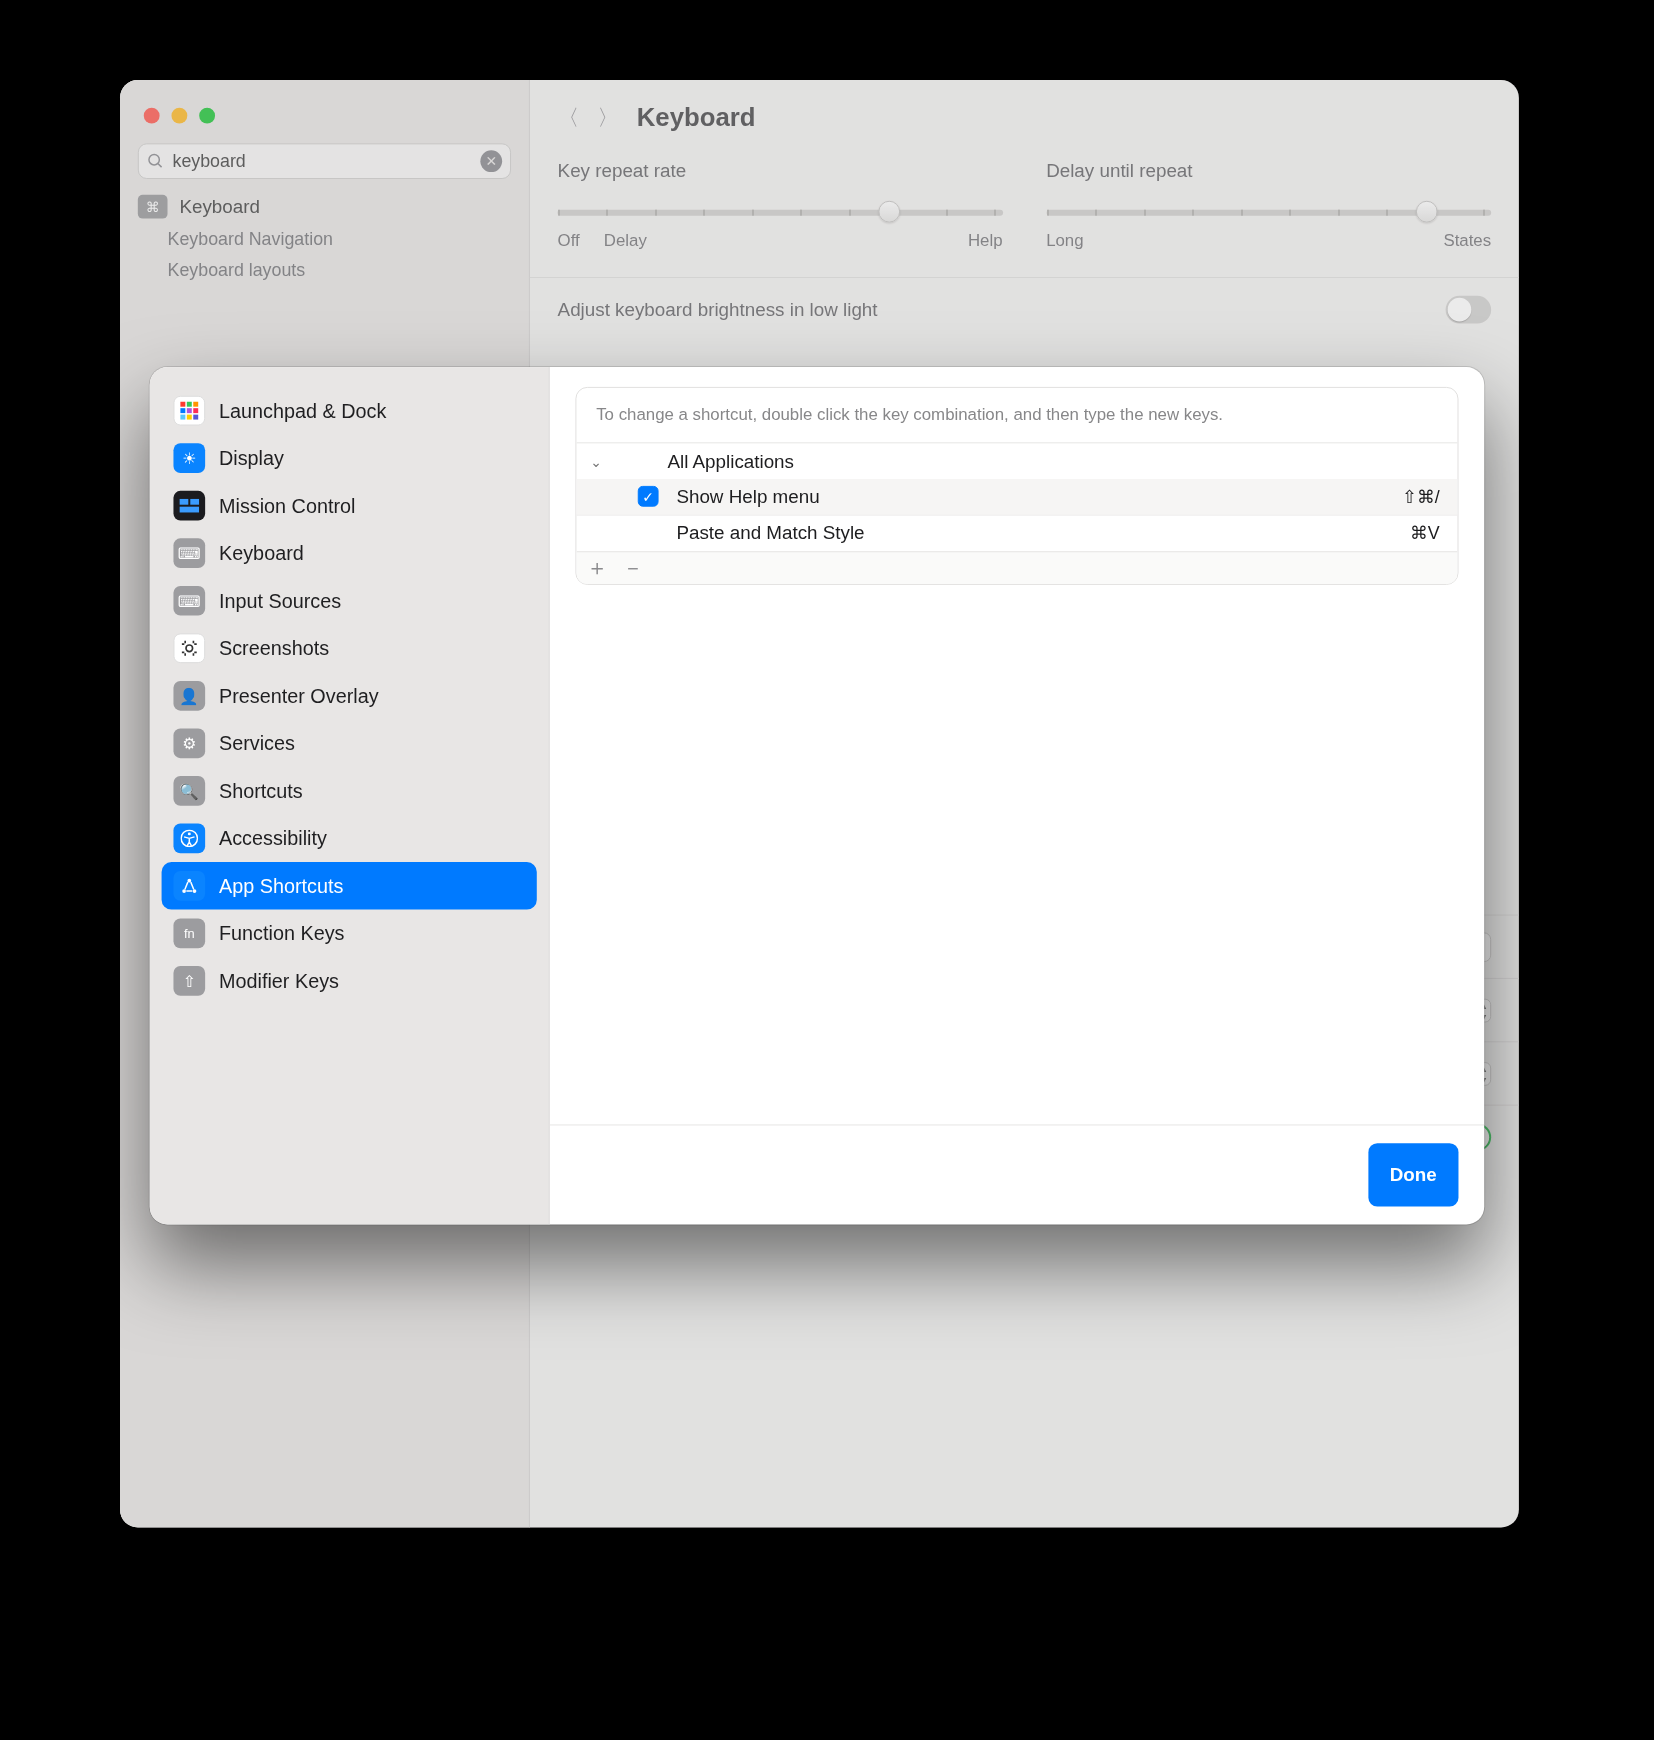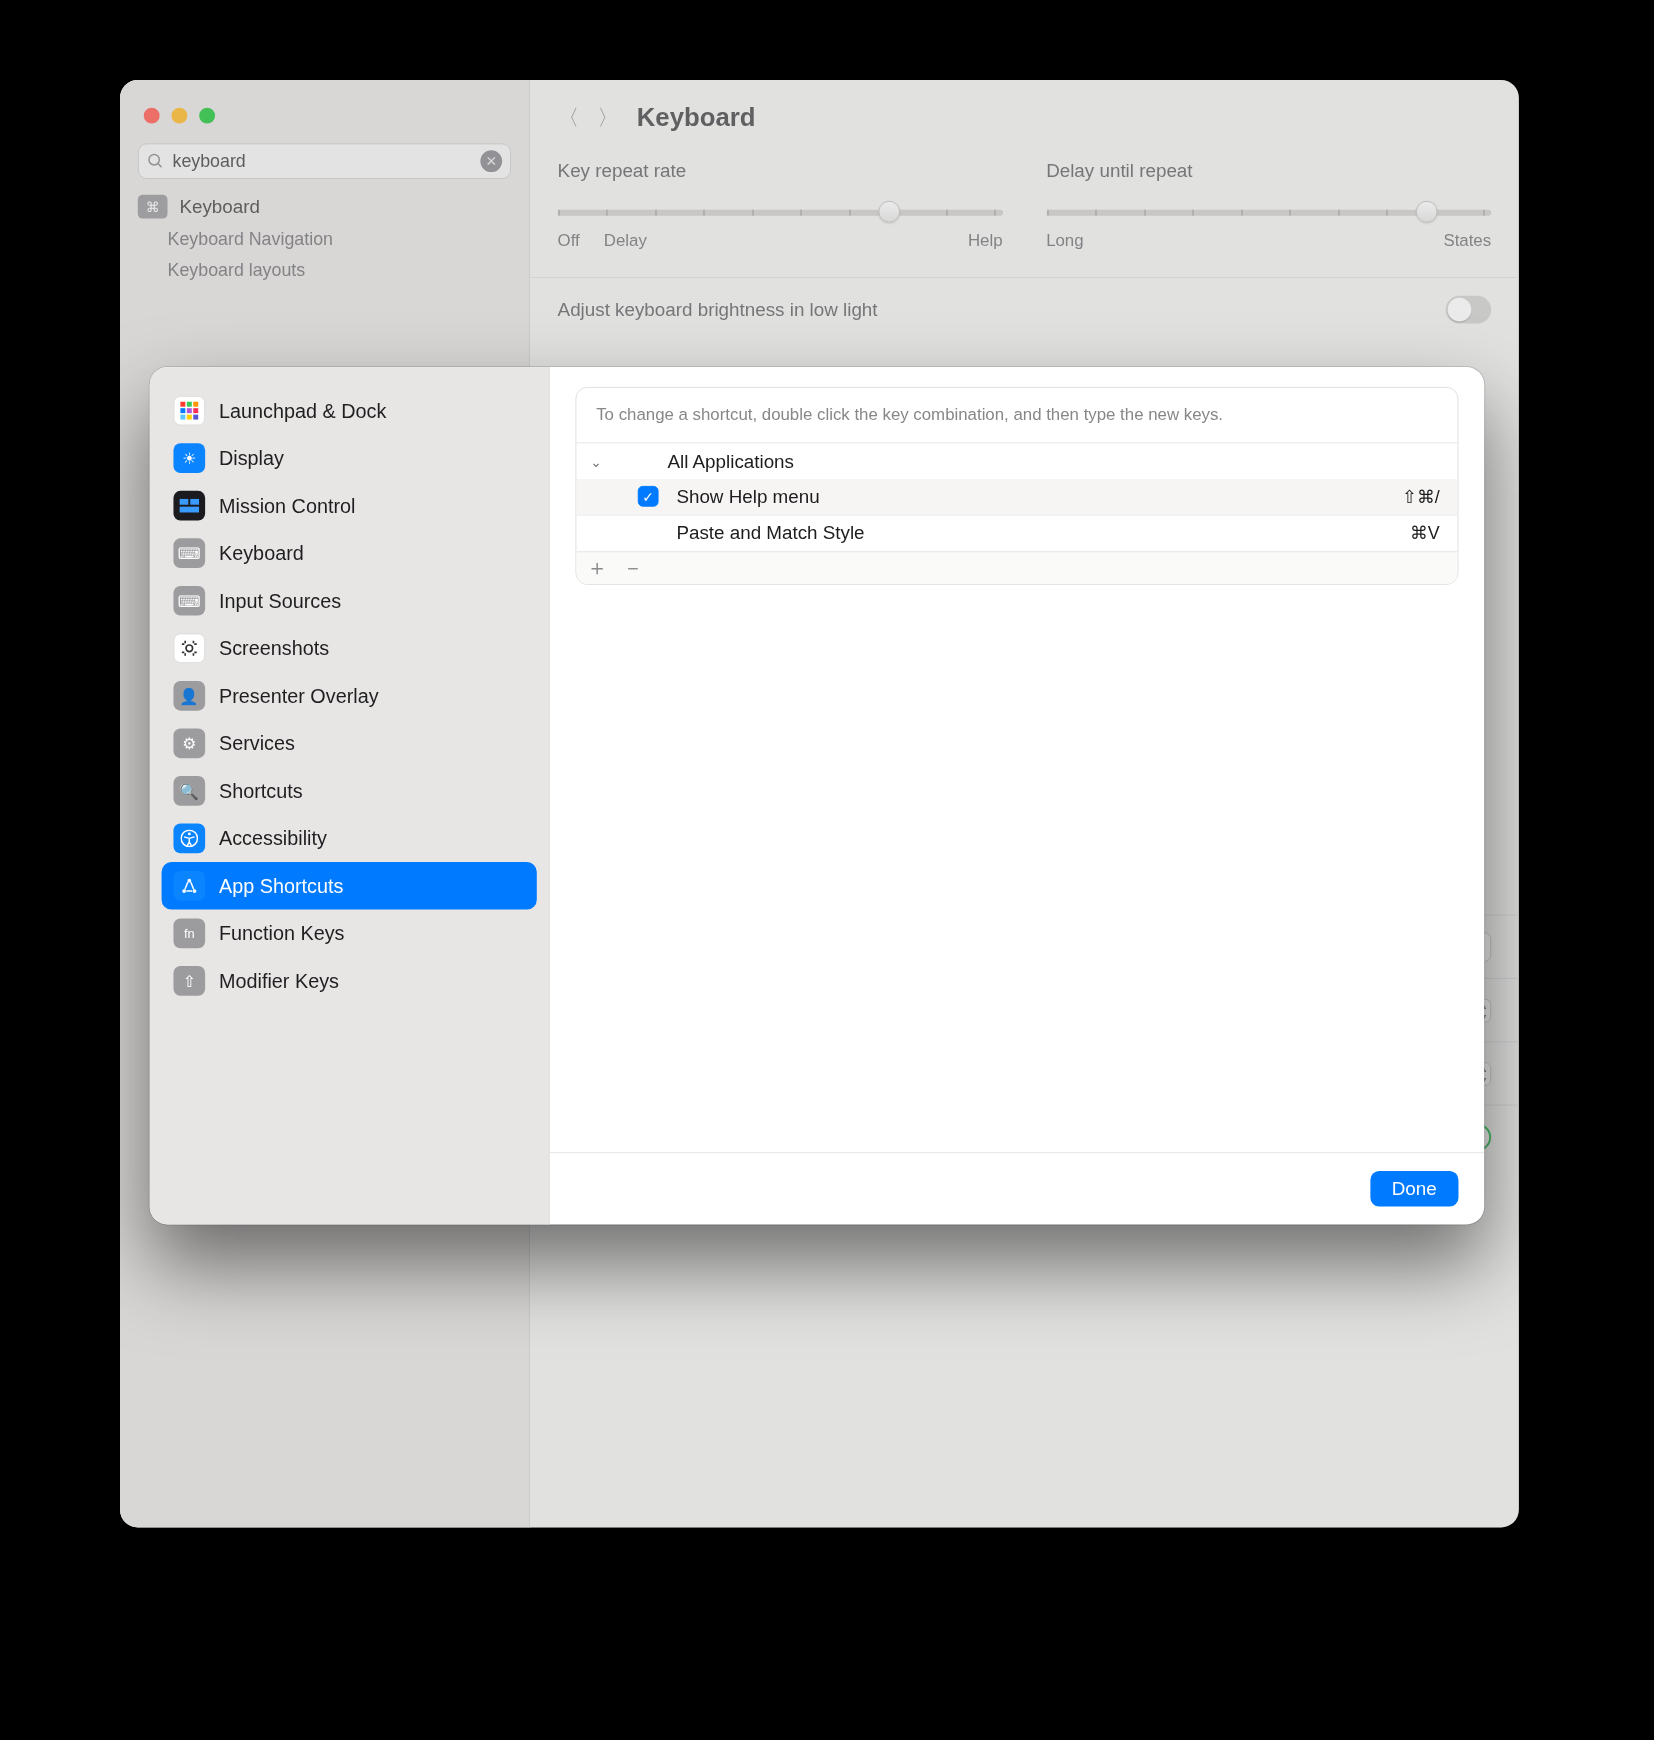--- a/index.html
+++ b/index.html
@@ -150,21 +150,21 @@
   .sc-row .cb { width:21px;height:21px;border-radius:5px;border:1px solid #c9c8c7;margin-right:18px;display:flex;align-items:center;justify-content:center; }
   .sc-row .cb.checked{background:var(--accent-blue);border-color:var(--accent-blue);color:#fff;font-size:14px;}
   .sc-row .cb.hidden{visibility:hidden;}
   .sc-row.alt { background: var(--row-alt); }
   .sc-row .name { flex:1; }
   .sc-row .keys { color:#1a1a1c; font-size:18px; }
   .toolbar { display:flex; gap:14px; padding:6px 10px; border-top:1px solid #e6e5e4; background:#fafaf9; }
   .toolbar span { color:#8a8a8d; font-size:22px; line-height:20px; }
 
   .sheet-footer { margin-top:auto; border-top:1px solid #e6e5e4; padding: 18px 26px; display:flex; justify-content:flex-end; }
-  .done-btn { background: var(--accent-blue); color:#fff; border:none; border-radius:9px; padding: 7px 22px; font-size:19px; font-weight:400; }
+  .done-btn { background: var(--accent-blue); color:#fff; border:none; border-radius:9px; padding: 21px 22px; font-size:19px; font-weight:700; }
 
 </style>
 </head>
 <body>
 
 <div class="stage">
 
   <div class="bg-window">
     <div class="bg-sidebar">
       <div class="traffic">

